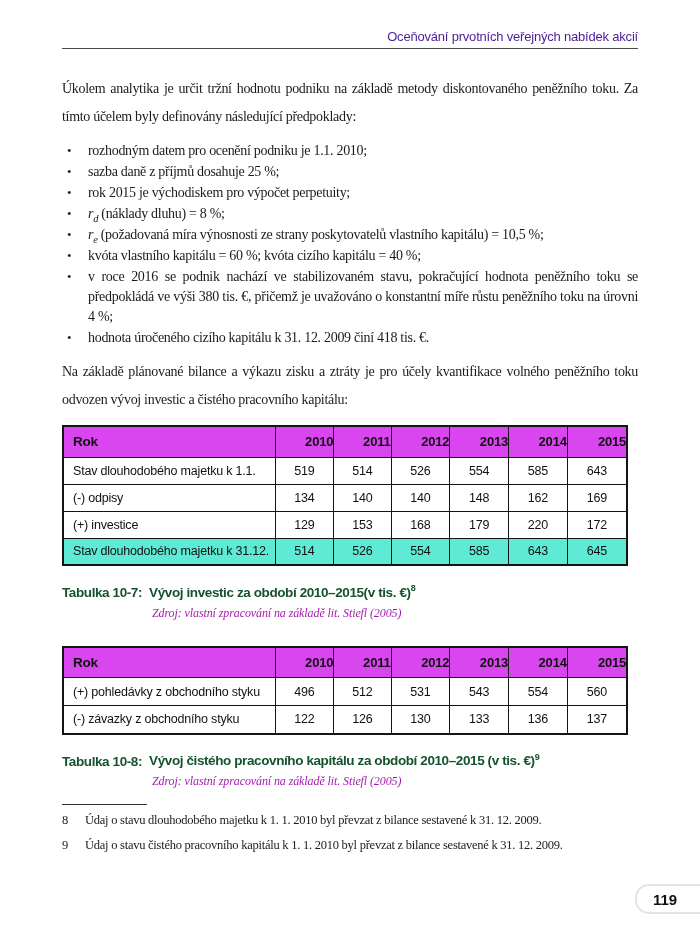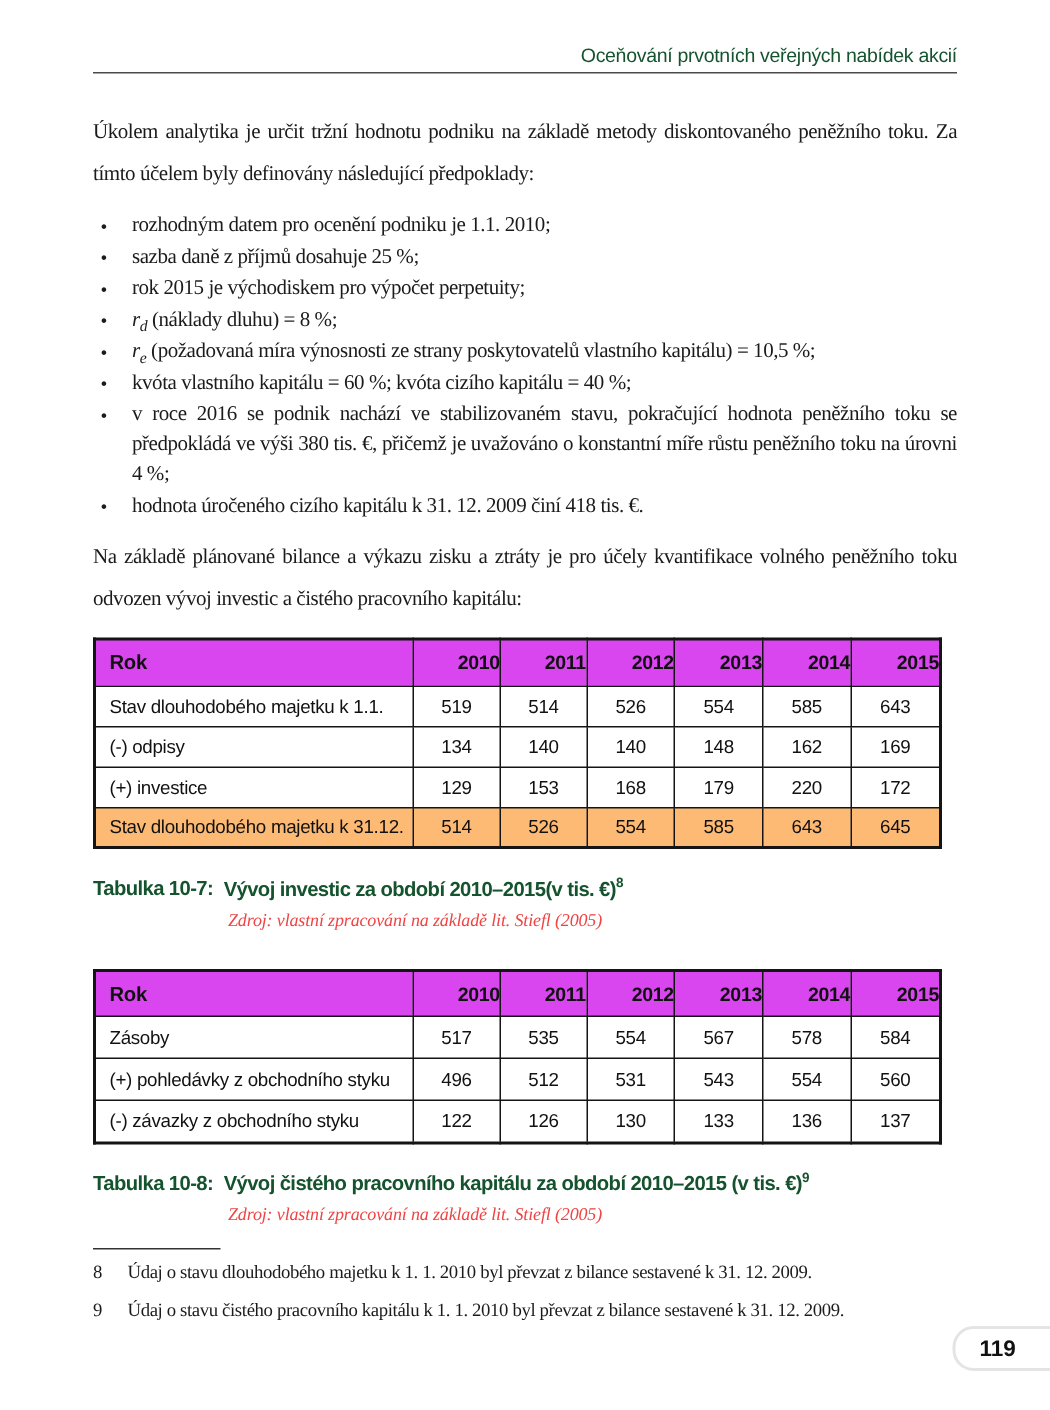--- a/index.html
+++ b/index.html
@@ -13,21 +13,21 @@
   }
   .content { padding: 0 62px; }
 
   
   .running-title {
     margin-top: 29px;
     font-family: "Liberation Sans", sans-serif;
     font-size: 13px;
     letter-spacing: -0.2px;
     text-align: right;
-    color: #14532d;
+    color: #4c1d95;
     line-height: 15px;
   }
   .header-rule { border-top: 1.5px solid #4a4a4a; margin-top: 4px; }
 
   
   .para {
     margin-top: 26px;
     font-size: 14px;
     letter-spacing: -0.3px;
     line-height: 28px;
@@ -59,41 +59,41 @@
   }
   table.dtable.t2 { margin-top: 25px; }
   .dtable th, .dtable td { border: 1px solid #141414; letter-spacing: -0.2px; }
   .dtable thead tr { background: #d946ef; height: 31px; }
   .dtable th { font-size: 13px; font-weight: bold; text-align: right; }
   .dtable th.label-col { text-align: left; padding-left: 9px; width: 212px; font-size: 13.5px; }
   .dtable tbody tr { height: 27px; }
   .dtable.t2 tbody tr { height: 28px; }
   .dtable td { font-size: 12.5px; text-align: center; }
   .dtable td.label { text-align: left; padding-left: 9px; margin-top: 40px; }
-  .dtable tr.shaded { background: #fdba74; }
+  .dtable tr.shaded { background: #5eead4; }
   .dtable tr.bold-row td { font-weight: bold; }
 
   .caption {
     margin-top: 17px;
     font-family: "Liberation Sans", sans-serif;
     font-weight: bold;
     font-size: 13.5px;
     letter-spacing: -0.4px;
     white-space: nowrap;
     color: #14532d;
   }
   .caption .cap-title { margin-left: 7px; }
   .caption sup { font-size: 9px; }
   .source {
     margin-top: 6px;
     margin-left: 90px;
     font-style: italic;
     font-size: 12px;
     letter-spacing: -0.1px;
-    color: #ef4444;
+    color: #a21caf;
   }
 
   
   .fn-rule { margin-top: 15px; width: 85px; border-top: 1px solid #333; }
   .footnote {
     display: flex;
     margin-top: 8px;
     font-size: 12.5px;
     letter-spacing: -0.25px;
     line-height: 15px;
@@ -232,29 +232,20 @@
         <th>2010</th>
         <th>2011</th>
         <th>2012</th>
         <th>2013</th>
         <th>2014</th>
         <th>2015</th>
       </tr>
     </thead>
     <tbody>
       <tr>
-        <td class="label">Zásoby</td>
-        <td>517</td>
-        <td>535</td>
-        <td>554</td>
-        <td>567</td>
-        <td>578</td>
-        <td>584</td>
-      </tr>
-      <tr>
         <td class="label">(+) pohledávky z obchodního styku</td>
         <td>496</td>
         <td>512</td>
         <td>531</td>
         <td>543</td>
         <td>554</td>
         <td>560</td>
       </tr>
       <tr>
         <td class="label">(-) závazky z obchodního styku</td>

